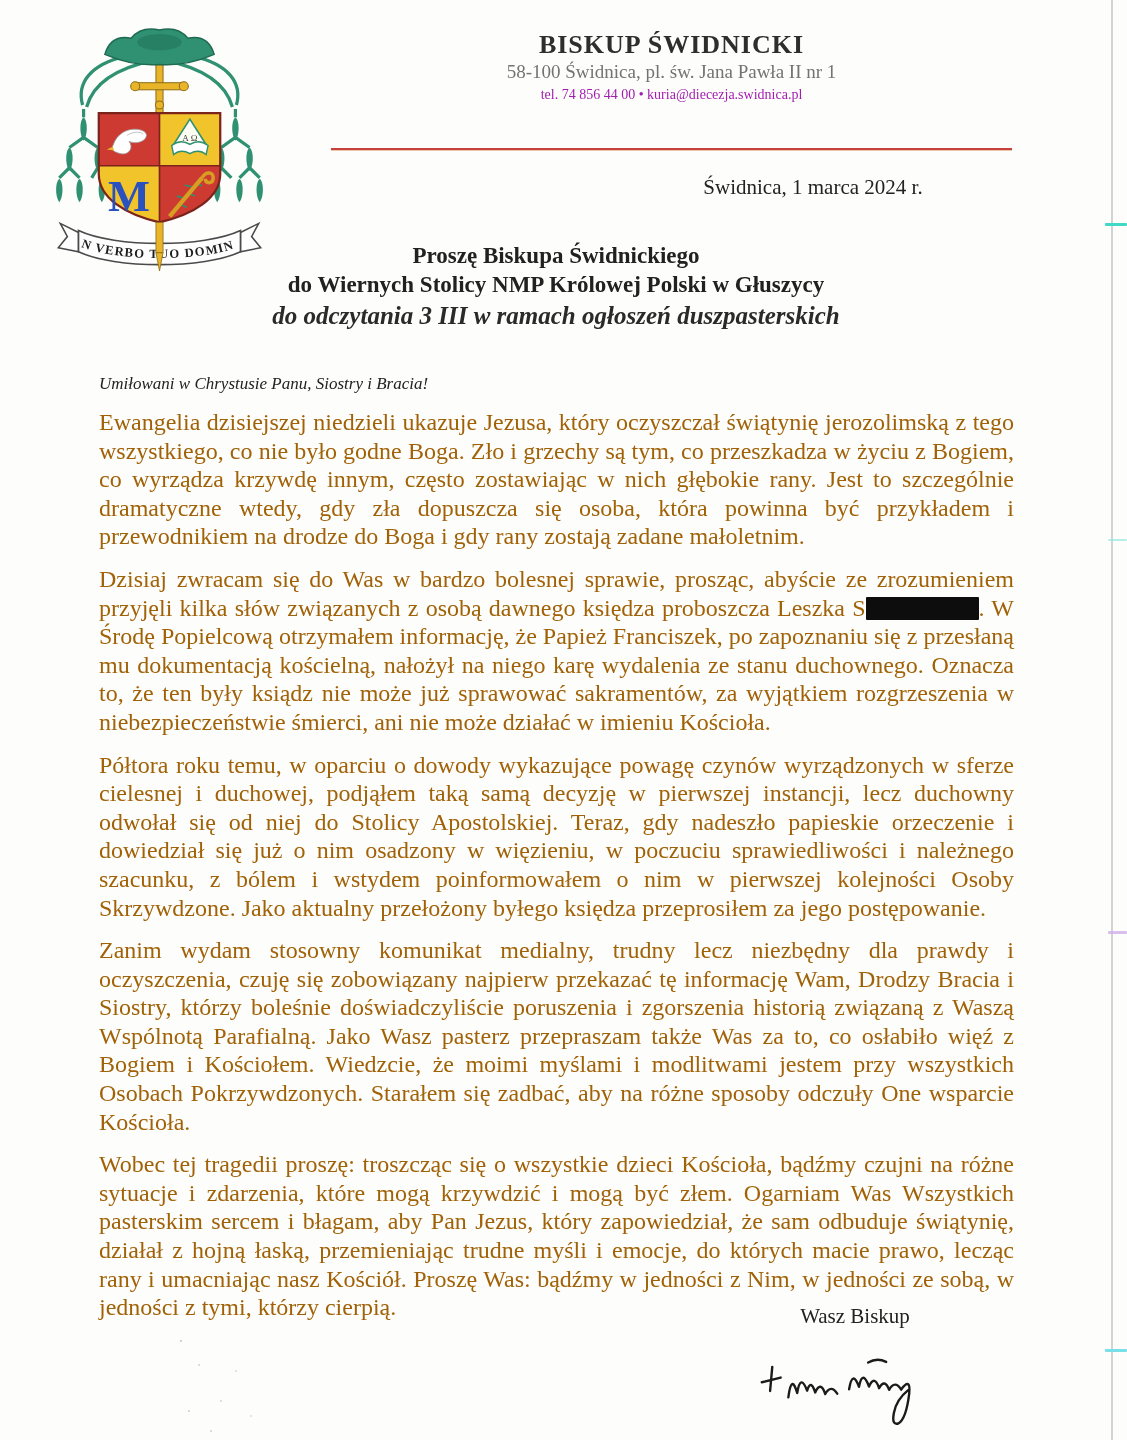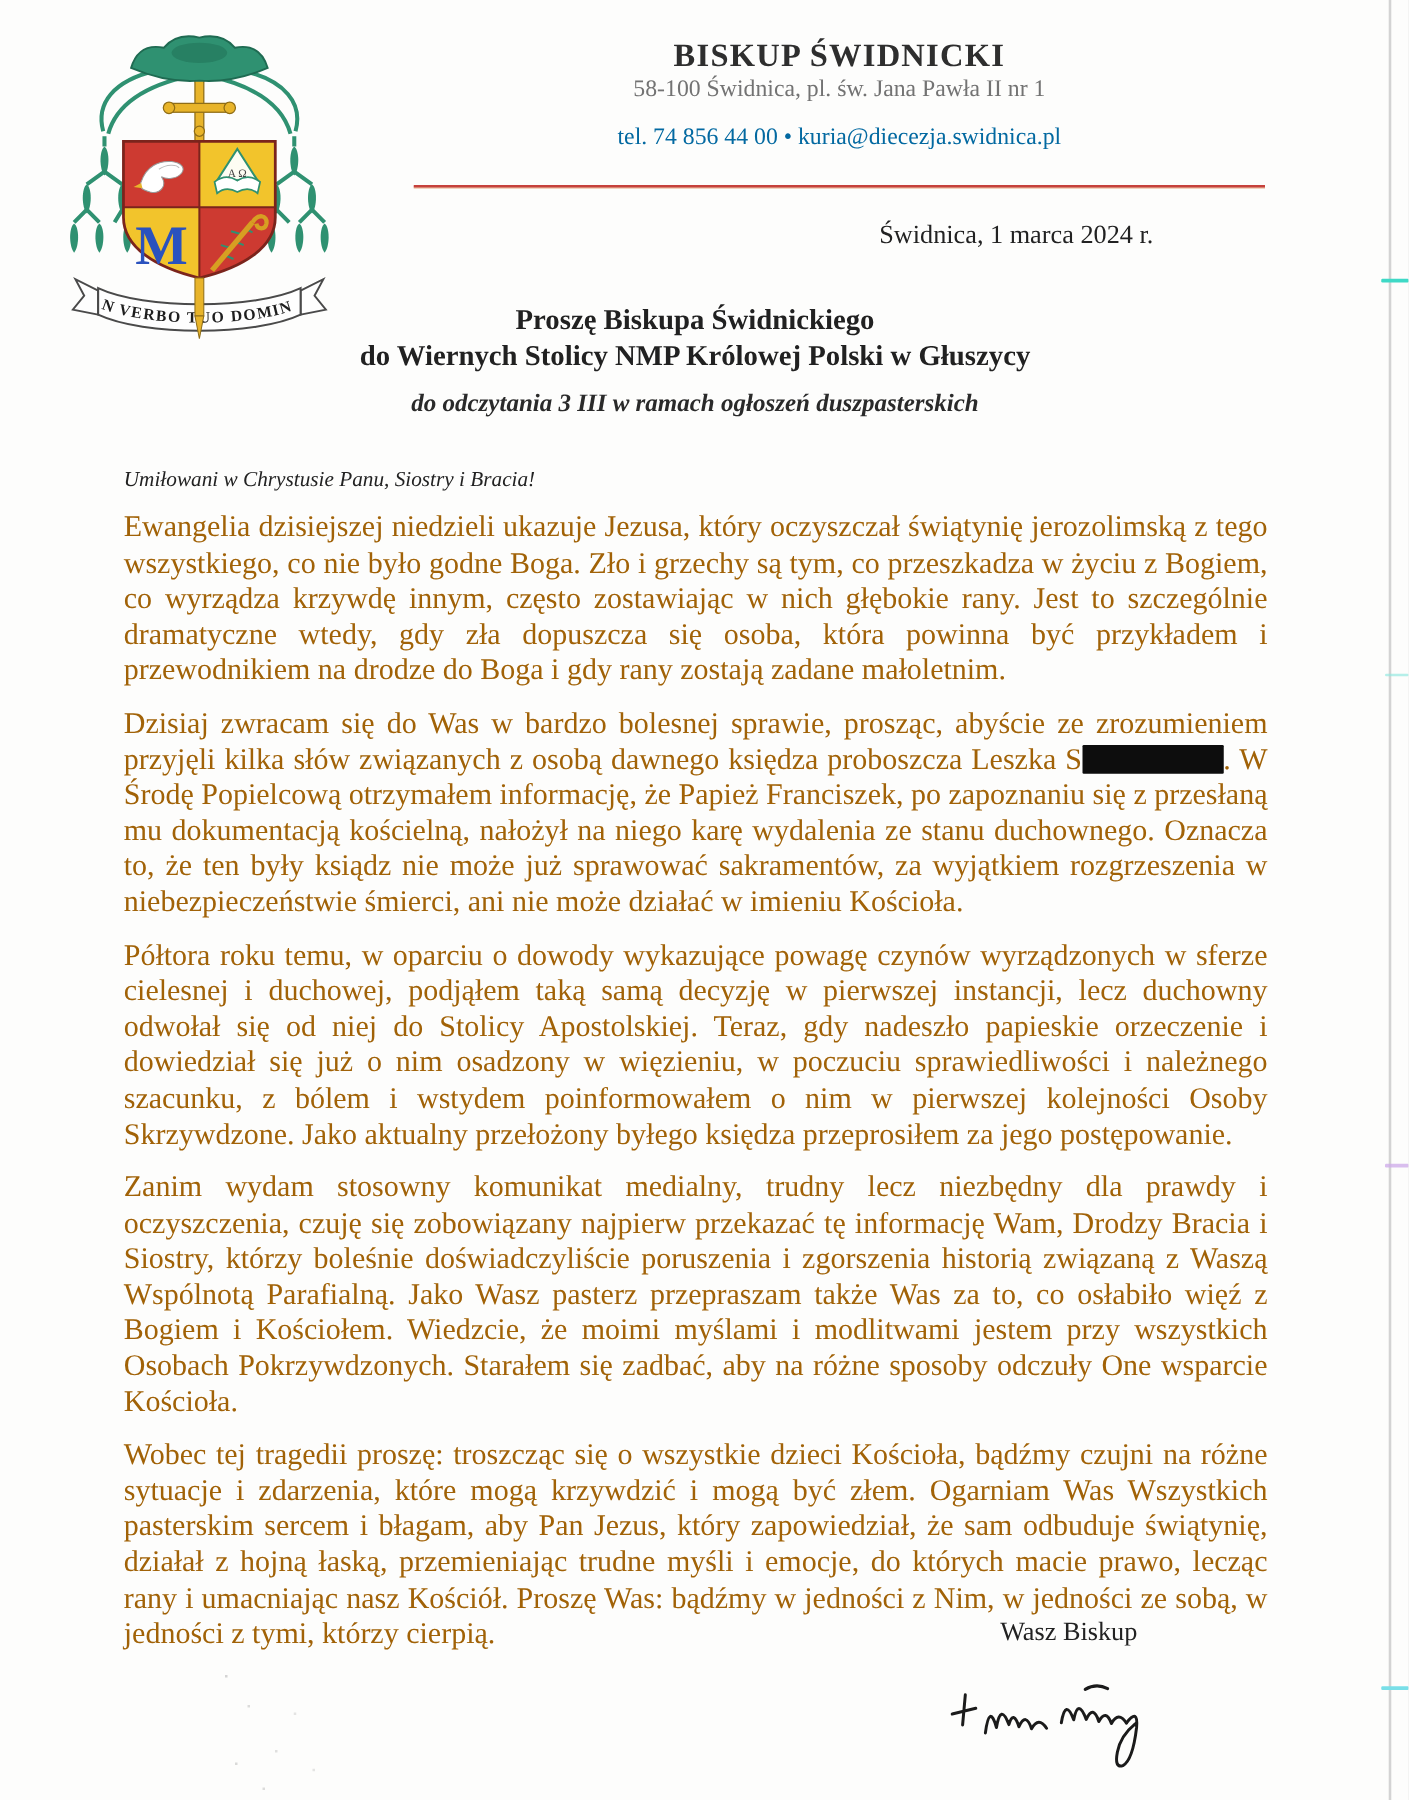--- a/index.html
+++ b/index.html
@@ -10,41 +10,41 @@
     background:#fdfdfc;
     font-family:"Liberation Serif",serif;
     color:#1d1d1d;
     overflow:hidden;
   }
   
   .crest{position:absolute;left:52px;top:24px;width:215px;height:248px;}
   .letterhead-block{position:absolute;left:330px;top:30px;width:683px;text-align:center;}
   .org-name{font-size:26px;font-weight:bold;letter-spacing:1px;color:#2e2e2e;}
   .address-line{font-size:19px;margin-top:1px;color:#737373;}
-  .contact-line{font-size:19px;margin-top:16px;color:#0369a1;}
+  .contact-line{font-size:14px;margin-top:4px;color:#a21caf;}
   .head-rule{position:absolute;left:331px;top:148px;width:681px;height:2px;background:#c6413c;box-shadow:0 1px 0 rgba(214,130,70,.45);}
   .dateline{position:absolute;left:613px;top:175px;width:400px;text-align:center;font-size:21px;color:#222;}
   
   .title-block{position:absolute;left:106px;top:241px;width:900px;text-align:center;line-height:1.28;}
   .title-l1,.title-l2{font-size:23px;font-weight:bold;color:#212121;}
-  .title-l3{font-size:20px;font-style:italic;font-weight:600;margin-top:11px;color:#2a2a2a;}
+  .title-l3{font-size:25px;font-style:italic;font-weight:600;margin-top:0;color:#2a2a2a;}
   
   .body-col{position:absolute;left:99px;top:374px;width:915px;}
   .salutation{font-style:italic;font-size:17px;margin:0 0 14px 0;color:#222;}
   .body-col p.para{
     font-size:24px;line-height:28.6px;margin:0 0 14px 0;
     text-align:justify;text-align-last:left;color:#a16207;
   }
   .redaction{
     display:inline-block;width:113px;height:23px;background:#0d0d0d;
     vertical-align:-4px;border-radius:1px;
   }
   
   .closing{position:absolute;left:690px;top:1293px;width:330px;text-align:center;}
-  .closing-label{font-size:21px;color:#222;}
+  .closing-label{font-size:21px;color:#222;margin-top:11px;}
   .signature-wrap{margin-top:8px;transform:rotate(-2deg);}
   
   .scan-vline{position:absolute;left:1111px;top:0;width:2px;height:1440px;background:#cbcbcb;opacity:.85;}
   .scan-tick{position:absolute;border-radius:1px;}
   .tick-1{left:1105px;top:223px;width:22px;height:3px;background:#3fd9c6;}
   .tick-2{left:1108px;top:539px;width:19px;height:2px;background:#8fe8de;opacity:.65;}
   .tick-3{left:1108px;top:931px;width:19px;height:3px;background:#cfaeea;opacity:.8;}
   .tick-4{left:1105px;top:1349px;width:22px;height:3px;background:#79dfe8;}
   .speckle{position:absolute;left:180px;top:1340px;width:2px;height:2px;background:rgba(90,90,90,.25);
     box-shadow:18px 24px 0 rgba(90,90,90,.2), 40px 60px 0 rgba(90,90,90,.18), 8px 70px 0 rgba(90,90,90,.22),

